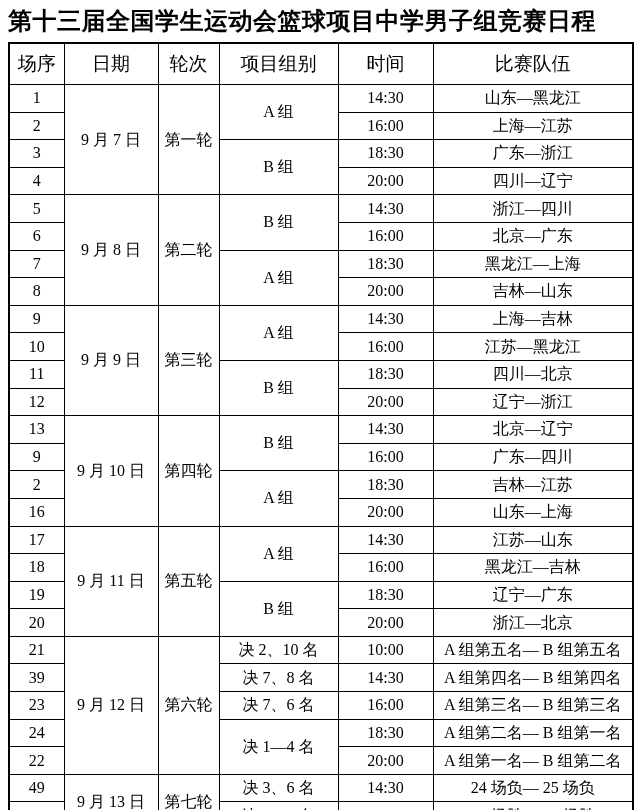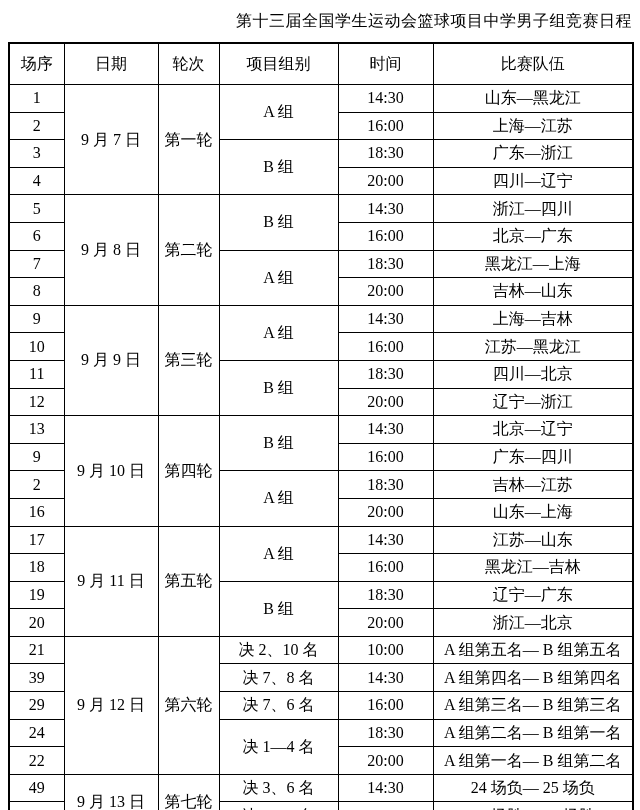--- a/index.html
+++ b/index.html
@@ -11,23 +11,23 @@
   body {
     font-family: "Liberation Serif", "DejaVu Serif", serif;
     color: #000000;
   }
   .page {
     width: 624px;
     margin: 0 auto;
     padding-top: 6px;
   }
   .title {
-    text-align: right;
-    font-weight: normal;
-    font-size: 16px;
+    text-align: left;
+    font-weight: bold;
+    font-size: 24px;
     line-height: 26px;
     margin: 2px 0 8px 0;
     letter-spacing: 0.5px;
   }
   table.schedule {
     border-collapse: collapse;
     table-layout: fixed;
     width: 624px;
     border: 2px solid #000000;
   }
@@ -37,21 +37,21 @@
     text-align: center;
     vertical-align: middle;
     padding: 0;
     font-size: 16px;
     overflow: hidden;
     white-space: nowrap;
   }
   table.schedule th {
     height: 40px;
     font-weight: normal;
-    font-size: 16px;
+    font-size: 19px;
   }
   table.schedule td {
     height: 26.6px;
     line-height: 1;
   }
   td.c-teams { font-size: 15.5px; }
 </style>
 </head>
 <body>
 
@@ -206,21 +206,21 @@
           <td class="c-time">10:00</td>
           <td class="c-teams">A 组第五名— B 组第五名</td>
         </tr>
         <tr>
           <td class="c-seq">39</td>
           <td class="c-group">决 7、8 名</td>
           <td class="c-time">14:30</td>
           <td class="c-teams">A 组第四名— B 组第四名</td>
         </tr>
         <tr>
-          <td class="c-seq">29</td>
+          <td class="c-seq">23</td>
           <td class="c-group">决 7、6 名</td>
           <td class="c-time">16:00</td>
           <td class="c-teams">A 组第三名— B 组第三名</td>
         </tr>
         <tr>
           <td class="c-seq">24</td>
           <td rowspan="2" class="c-group">决 1—4 名</td>
           <td class="c-time">18:30</td>
           <td class="c-teams">A 组第二名— B 组第一名</td>
         </tr>

